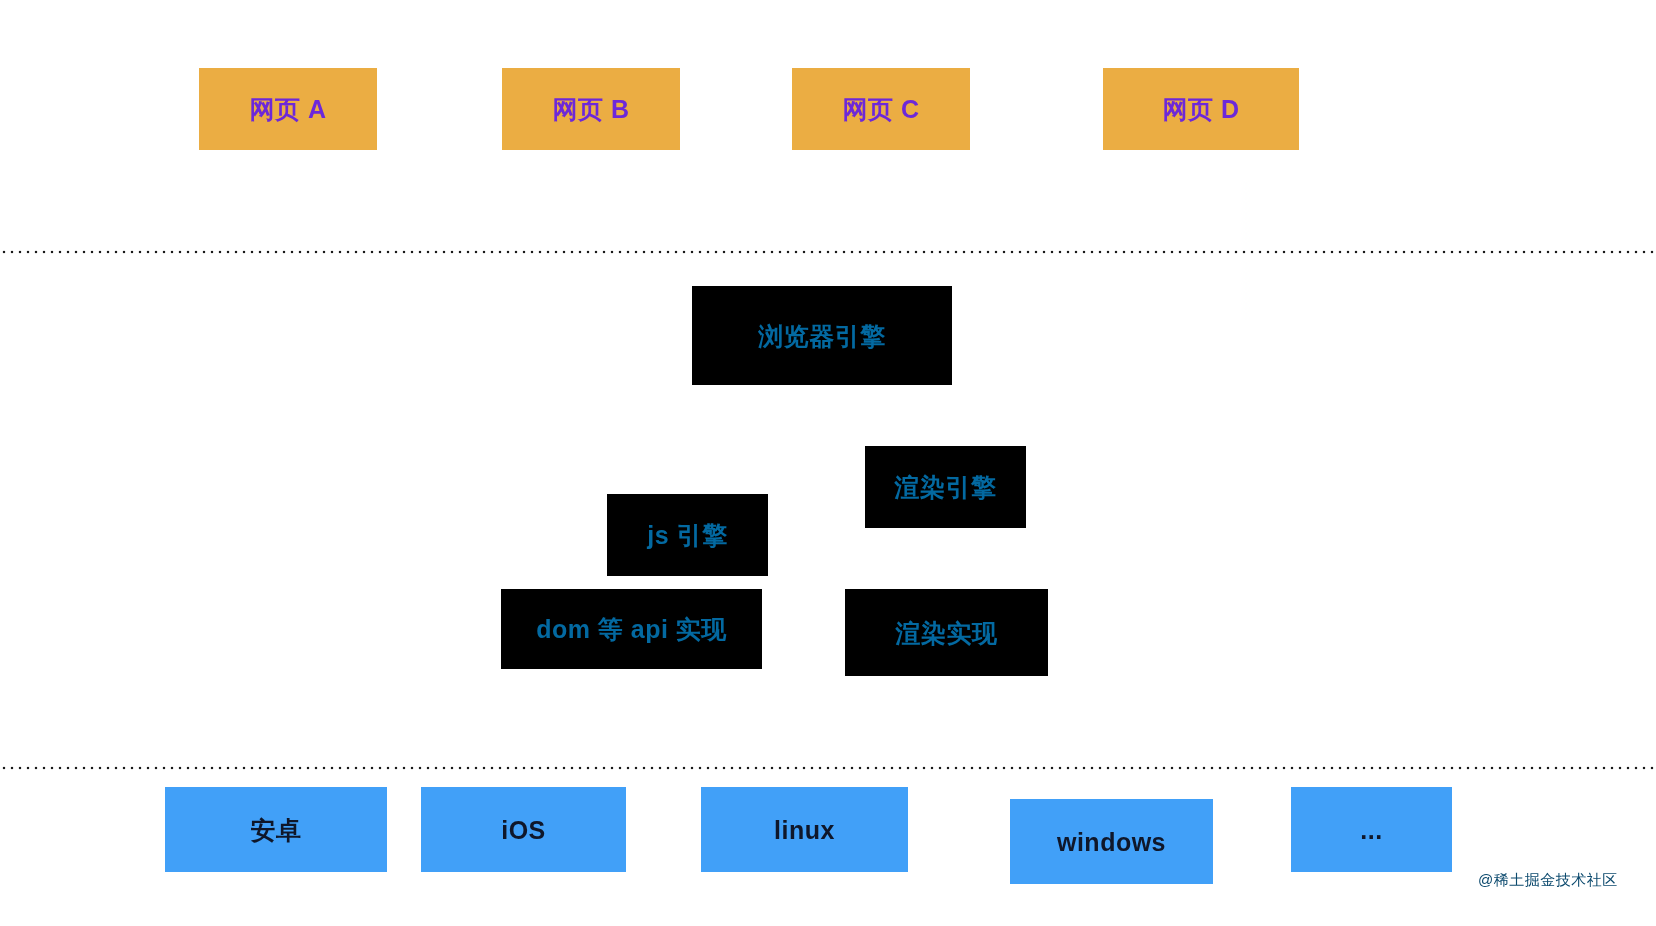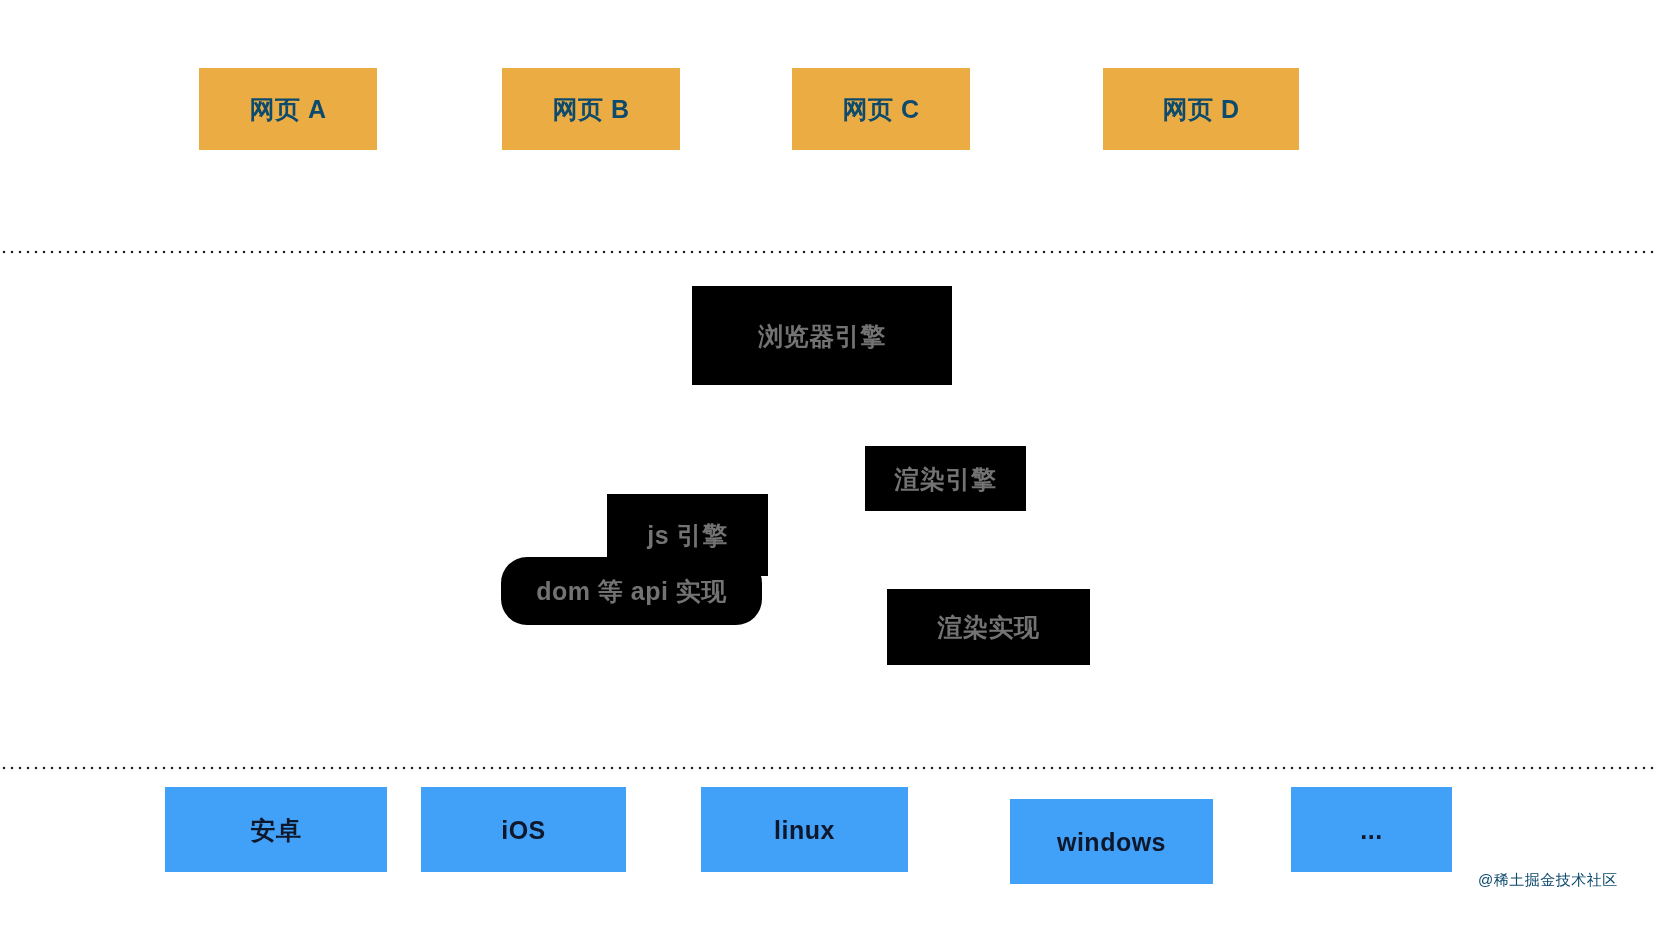--- a/index.html
+++ b/index.html
@@ -23,26 +23,26 @@
     align-items: center;
     justify-content: center;
     text-align: center;
     font-weight: bold;
     box-sizing: border-box;
     line-height: 1.2;
     letter-spacing: 0.5px;
   }
   .box-page {
     background: #ebad43;
-    color: #0c4a6e;
+    color: #6d28d9;
     font-size: 25px;
   }
   .box-engine {
     background: #000000;
-    color: #737373;
+    color: #0369a1;
     font-size: 25px;
   }
   .box-os {
     background: #41a0f8;
     color: #0f172a;
     font-size: 25px;
   }
   .divider {
     position: absolute;
     left: 0;
@@ -66,23 +66,23 @@
 <body>
 
 <div id="canvas">
 
 <div class="box box-page" style="left: 199px; top: 68px; width: 178px; height: 82px;">网页 A</div>
     <div class="box box-page" style="left: 502px; top: 68px; width: 178px; height: 82px;">网页 B</div>
     <div class="box box-page" style="left: 792px; top: 68px; width: 178px; height: 82px;">网页 C</div>
     <div class="box box-page" style="left: 1103px; top: 68px; width: 196px; height: 82px;">网页 D</div>
     <div class="box box-engine" style="left: 692px; top: 286px; width: 260px; height: 99px;">浏览器引擎</div>
     <div class="box box-engine" style="left: 607px; top: 446px; width: 161px; height: 82px; margin-top: 48px;">js 引擎</div>
-    <div class="box box-engine" style="left: 865px; top: 446px; width: 161px; height: 65px;">渲染引擎</div>
-    <div class="box box-engine" style="left: 501px; top: 557px; width: 261px; height: 68px; border-radius: 26px;">dom 等 api 实现</div>
-    <div class="box box-engine" style="left: 887px; top: 589px; width: 203px; height: 76px;">渲染实现</div>
+    <div class="box box-engine" style="left: 865px; top: 446px; width: 161px; height: 82px;">渲染引擎</div>
+    <div class="box box-engine" style="left: 501px; top: 589px; width: 261px; height: 80px;">dom 等 api 实现</div>
+    <div class="box box-engine" style="left: 845px; top: 589px; width: 203px; height: 87px;">渲染实现</div>
     <div class="box box-os" style="left: 165px; top: 787px; width: 222px; height: 85px;">安卓</div>
     <div class="box box-os" style="left: 421px; top: 787px; width: 205px; height: 85px;">iOS</div>
     <div class="box box-os" style="left: 701px; top: 787px; width: 207px; height: 85px;">linux</div>
     <div class="box box-os" style="left: 1010px; top: 787px; width: 203px; height: 85px; margin-top: 12px;">windows</div>
     <div class="box box-os" style="left: 1291px; top: 787px; width: 161px; height: 85px;">...</div>
     <div class="divider" style="top: 250px;"></div>
     <div class="divider" style="top: 766px;"></div>
     <div class="watermark" style="left: 1478px; top: 871px;">@稀土掘金技术社区</div>
   </div>
 

